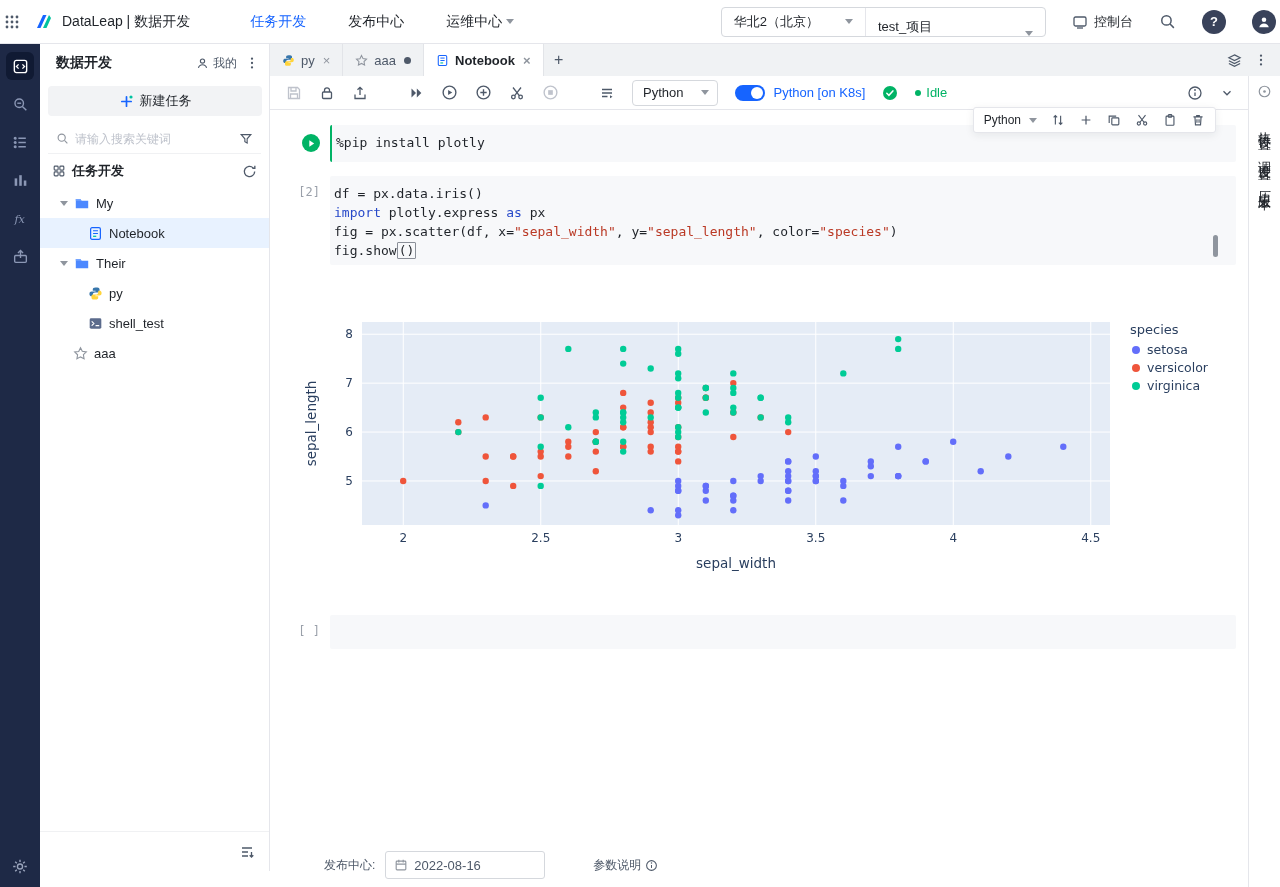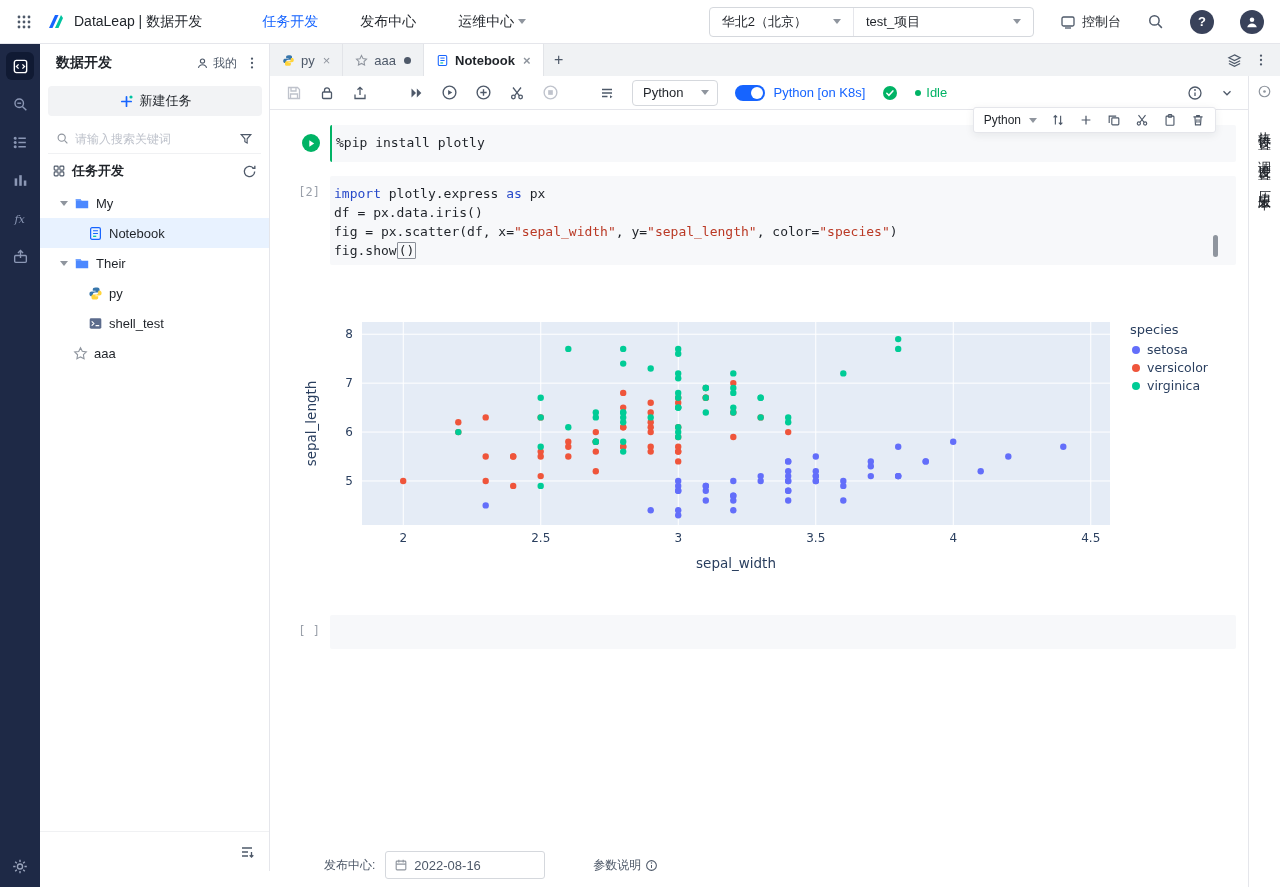--- a/index.html
+++ b/index.html
@@ -3,32 +3,32 @@
 <meta charset="utf-8">
 <style>
   * { box-sizing: border-box; margin: 0; padding: 0; }
   html,body { width:1280px; height:887px; overflow:hidden; }
   body { font-family:"Liberation Sans","DejaVu Sans",sans-serif; font-size:13px; color:#1f2329; background:#fff; }
   .app { position:relative; width:1280px; height:887px; }
   .ic { display:inline-flex; align-items:center; justify-content:center; color:#4e5969; flex:none; }
   .ic svg { display:block; }
 
   
-  .topbar { position:absolute; top:0; left:0; right:0; height:44px; background:#fff; border-bottom:1px solid #e5e6eb; display:flex; align-items:center; justify-content:space-between; padding:0 16px; z-index:20; }
+  .topbar { position:absolute; top:0; left:0; right:0; height:44px; background:#fff; border-bottom:1px solid #e5e6eb; display:flex; align-items:center; justify-content:space-between; padding:0 4px; z-index:20; }
   .tb-left { display:flex; align-items:center; }
   .apps-btn { margin-right:12px; cursor:pointer; }
   .logo { margin-right:8px; }
   .product-title { font-size:14px; font-weight:500; margin-right:60px; white-space:nowrap; }
   .top-nav { display:flex; align-items:center; gap:42px; font-size:14px; }
   .nav-item { color:#1f2329; cursor:pointer; display:flex; align-items:center; gap:4px; white-space:nowrap; }
   .nav-item.active { color:#1664ff; font-weight:500; }
   .tb-right { display:flex; align-items:center; gap:26px; }
   .select-group { display:flex; align-items:center; height:30px; border:1px solid #d5d8dd; border-radius:4px; overflow:hidden; background:#fff; }
   .select-part { display:flex; align-items:center; gap:26px; padding:0 12px; height:100%; cursor:pointer; font-size:13px; color:#1f2329; }
-  .select-part + .select-part { border-left:1px solid #e5e6eb; min-width:180px; justify-content:space-between; }
+  .select-part + .select-part { border-left:1px solid #e5e6eb; min-width:180px; justify-content:space-between;align-items:flex-end; }
   .console-btn { display:flex; align-items:center; gap:6px; cursor:pointer; font-size:13px; }
   .round-dark { width:24px; height:24px; border-radius:50%; background:#39425a; color:#fff; display:inline-flex; align-items:center; justify-content:center; font-size:13px; font-weight:700; cursor:pointer; }
 
   
   .rail { position:absolute; left:0; top:44px; bottom:0; width:40px; background:#1e2946; display:flex; flex-direction:column; align-items:center; padding-top:8px; gap:10px; z-index:10; }
   .rail-item { width:28px; height:28px; border-radius:6px; display:flex; align-items:center; justify-content:center; color:#8b97b5; cursor:pointer; }
   .rail-item.active { background:#101a33; color:#ffffff; }
   .rail-gear { position:absolute; bottom:12px; left:50%; transform:translateX(-50%); color:#9aa4bc; cursor:pointer; }
 
   
@@ -560,22 +560,22 @@
                 </button>
             </div>
             <div class="code"><span>%pip</span><span> install plotly</span></div>
           </div>
 
           <div class="cell cell2">
             <div class="gutter">
                 <span class="gut-label">[2]</span>
               </div>
             <div class="code">
+              <div><span>df = px.data.iris()</span></div>
               <div><span class="kw">import</span><span> plotly.express </span><span class="kw">as</span><span> px</span></div>
-              <div><span>df = px.data.iris()</span></div>
               <div><span>fig = px.scatter(df, x=</span><span class="str">"sepal_width"</span><span>, y=</span><span class="str">"sepal_length"</span><span>, color=</span><span class="str">"species"</span><span>)</span></div>
               <div><span>fig.show</span><span class="cursor-box">()</span></div>
               <span class="code-scroll-thumb"></span>
             </div>
           </div>
 
           <div class="chart-wrap">
             <svg id="iris-chart" width="950" height="272" viewBox="0 0 950 272">
                 <rect x="76" y="22" width="748" height="203" fill="#E5ECF6"></rect>
                 <line x1="117.24999999999997" x2="117.24999999999997" y1="22" y2="225" stroke="#ffffff" stroke-width="1"></line>

